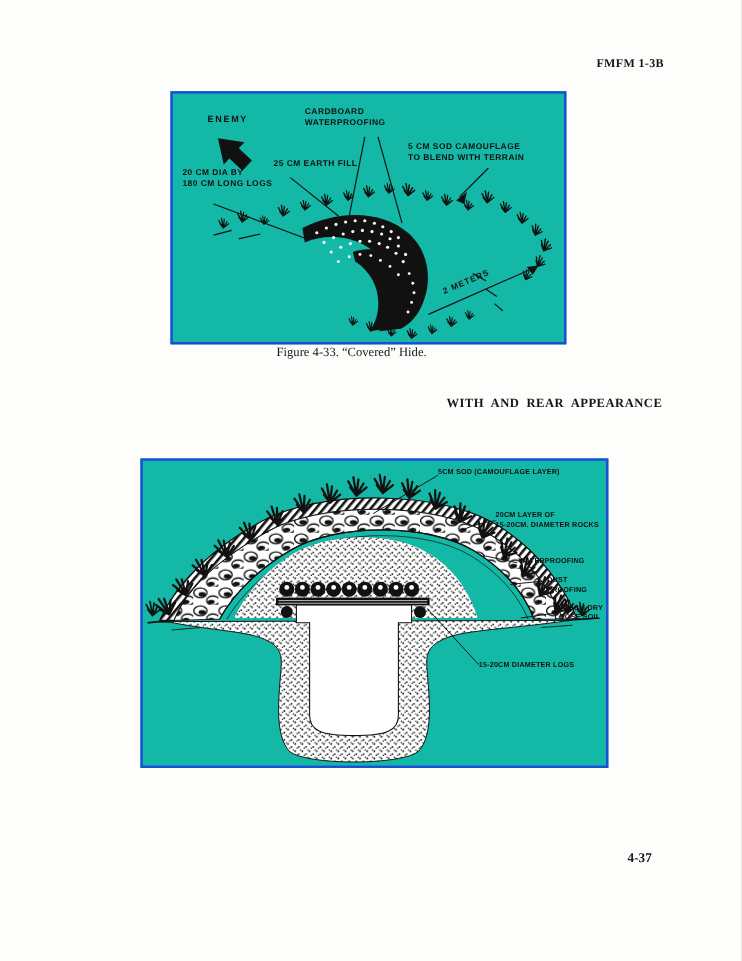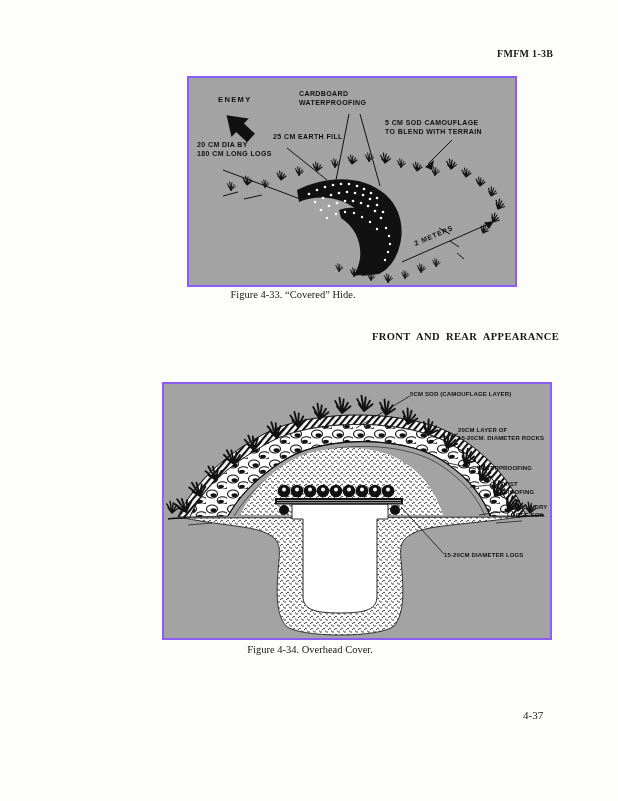--- a/index.html
+++ b/index.html
@@ -3,21 +3,21 @@
 <meta charset="utf-8">
 <style>
   html,body{margin:0;padding:0;background:#e8e8e6;}
   .page{
     position:relative;width:618px;height:801px;margin:0 auto;
     background:#fdfdfb;color:#161616;overflow:hidden;
     border-right:2px solid #c6c6c4;border-bottom:2px solid #cfcfcd;
     font-family:"Liberation Serif",serif;
   }
   .hdr{position:absolute;top:48px;left:497px;font-weight:bold;font-size:10px;letter-spacing:.3px;}
-  .figbox{position:absolute;border:2px solid #8b5cf6;background:#a3a3a3;margin-left:45px;}
+  .figbox{position:absolute;border:2px solid #1d4ed8;background:#14b8a6;}
   .fig1{left:142px;top:76px;width:326px;height:207px;}
   .fig2{left:117px;top:382px;width:386px;height:254px;}
   .figbox svg{position:absolute;left:0;top:0;}
   .fig-label{
     position:absolute;font-family:"Liberation Sans",sans-serif;font-weight:bold;
     color:#111;white-space:pre-line;line-height:1.3;
   }
   .fl1{font-size:7px;letter-spacing:.4px;}
   .fl2{font-size:6px;letter-spacing:.15px;line-height:1.35;}
   .lab-enemy{left:29px;top:17px;font-size:7.5px;letter-spacing:1.4px;}
@@ -36,21 +36,21 @@
   .cap1{left:130px;top:289px;width:326px;}
   .cap2{left:117px;top:644px;width:386px;}
   .bodytext{
     position:absolute;left:80px;top:323px;width:274px;
     font-size:11px;line-height:13px;text-align:justify;
   }
   .secheading{
     position:absolute;left:372px;top:331px;font-weight:bold;font-size:10.5px;
     letter-spacing:.4px;word-spacing:3px;
   }
-  .pagenum{position:absolute;left:523px;top:709px;font-weight:normal;font-size:11px;}
+  .pagenum{position:absolute;left:523px;top:709px;font-weight:bold;font-size:11px;}
 </style>
 </head>
 <body>
 
 <div class="page">
 
   <div class="hdr">FMFM 1-3B</div>
 
   <div class="figbox fig1">
     <svg width="326" height="207" viewBox="0 0 326 207">
@@ -164,21 +164,21 @@
     <div class="fig-label fl1 lab-earthfill">25 CM EARTH FILL</div>
     <div class="fig-label fl1 lab-sod1">5 CM SOD CAMOUFLAGE
 TO BLEND WITH TERRAIN</div>
     <div class="fig-label fl1 lab-logs1">20 CM DIA BY
 180 CM LONG LOGS</div>
     <div class="fig-label fl1 lab-meters">2 METERS</div>
   </div>
 
   <div class="caption cap1">Figure 4-33.  “Covered” Hide.</div>
 
-  <div class="secheading">FRONT AND REAR APPEARANCE</div>
+  <div class="secheading">WITH AND REAR APPEARANCE</div>
 
   <div class="figbox fig2">
     <svg width="386" height="254" viewBox="0 0 386 254">
       <defs>
         <pattern id="hatch" width="5" height="5" patternUnits="userSpaceOnUse" patternTransform="rotate(40)">
           <rect width="5" height="5" fill="#fff"></rect>
           <line x1="1" y1="0" x2="1" y2="5" stroke="#111" stroke-width="2.3"></line>
         </pattern>
         <pattern id="rocks" width="21" height="15" patternUnits="userSpaceOnUse">
           <rect width="21" height="15" fill="#fff"></rect>
@@ -286,16 +286,15 @@
     <div class="fig-label fl2 lab-sod2">5CM SOD (CAMOUFLAGE LAYER)</div>
     <div class="fig-label fl2 lab-rocks">20CM LAYER OF
 15-20CM. DIAMETER ROCKS</div>
     <div class="fig-label fl2 lab-water">WATERPROOFING</div>
     <div class="fig-label fl2 lab-dust">DUST PROOFING</div>
     <div class="fig-label fl2 lab-soil">30-45CM DRY
 LOOSE SOIL</div>
     <div class="fig-label fl2 lab-logs2">15-20CM DIAMETER LOGS</div>
   </div>
 
-  <div class="caption cap2">Figure 4-34.  Overhead Cover.</div>
 
   <div class="pagenum">4-37</div>
 </div>
 
 </body></html>

